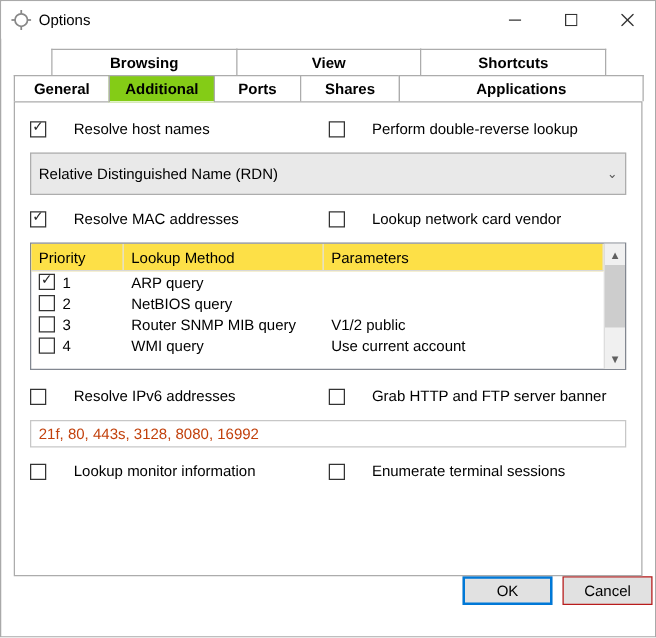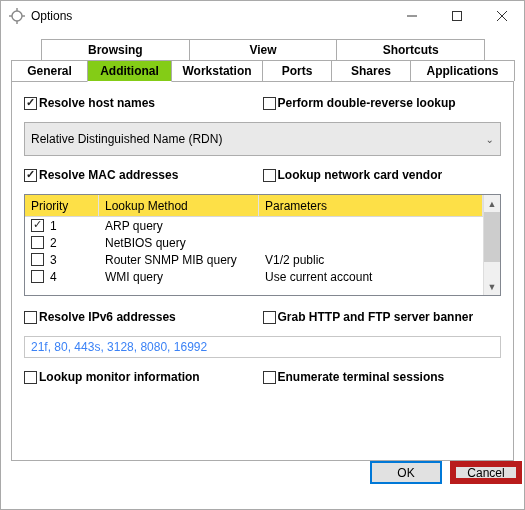--- a/index.html
+++ b/index.html
@@ -85,22 +85,21 @@
     border: 1px solid #acacac;
     flex: 1;
     padding: 14px 12px 10px 12px;
     position: relative;
     z-index: 1;
   }
   .row { display: flex; align-items: center; margin-bottom: 12px; }
   .col { flex: 1; display: flex; align-items: center; }
   .chk {
     display: flex; align-items: center;
-    gap: 2px;
-    font-weight: bold;
+    gap: 22px;
   }
   .chkbox {
     width: 13px; height: 13px;
     border: 1px solid #333;
     background: #fff;
     display: inline-flex;
     align-items: center;
     justify-content: center;
     font-size: 11px;
     line-height: 1;
@@ -160,36 +159,36 @@
     flex-direction: column;
   }
   .sb-btn { height: 17px; display:flex; align-items:center; justify-content:center; color:#606060; font-size:9px; background:#f0f0f0;}
   .sb-thumb { flex: 0 0 50px; background: #cdcdcd; margin: 0; }
   .sb-track { flex: 1; }
   .textinput {
     flex: 1;
     height: 22px;
     border: 1px solid #c7c7c7;
     background: #fff;
-    color: #3b82f6;
+    color: #c2410c;
     padding: 0 6px;
     display: flex; align-items: center;
     font-size: 12px;
   }
   .footer {
     height: 48px;
     display: flex;
     justify-content: flex-end;
     gap: 8px;
     padding: 0 2px;
     border-top: none;
   }
   .btn {
     width: 72px; height: 23px;
-    border: 6px solid #b91c1c;
+    border: 1px solid #b91c1c;
     background: #e1e1e1;
     display: flex; align-items: center; justify-content: center;
     font-size: 12px;
   }
   .btn.default { border: 2px solid #0078d7; background:#e1e1e1; }
 </style>
 </head>
 <body>
 
 <div class="window">
@@ -236,23 +235,20 @@
         <div class="tab">
             <span>Shortcuts</span>
           </div>
       </div>
       <div class="tabrow row2">
         <div class="tab" style="width:77px">
             <span>General</span>
           </div>
         <div class="tab active" style="width:85px">
             <span>Additional</span>
-          </div>
-        <div class="tab" style="width:92px">
-            <span>Workstation</span>
           </div>
         <div class="tab" style="width:70px">
             <span>Ports</span>
           </div>
         <div class="tab" style="width:80px">
             <span>Shares</span>
           </div>
         <div class="tab" style="flex:1">
             <span>Applications</span>
           </div>

